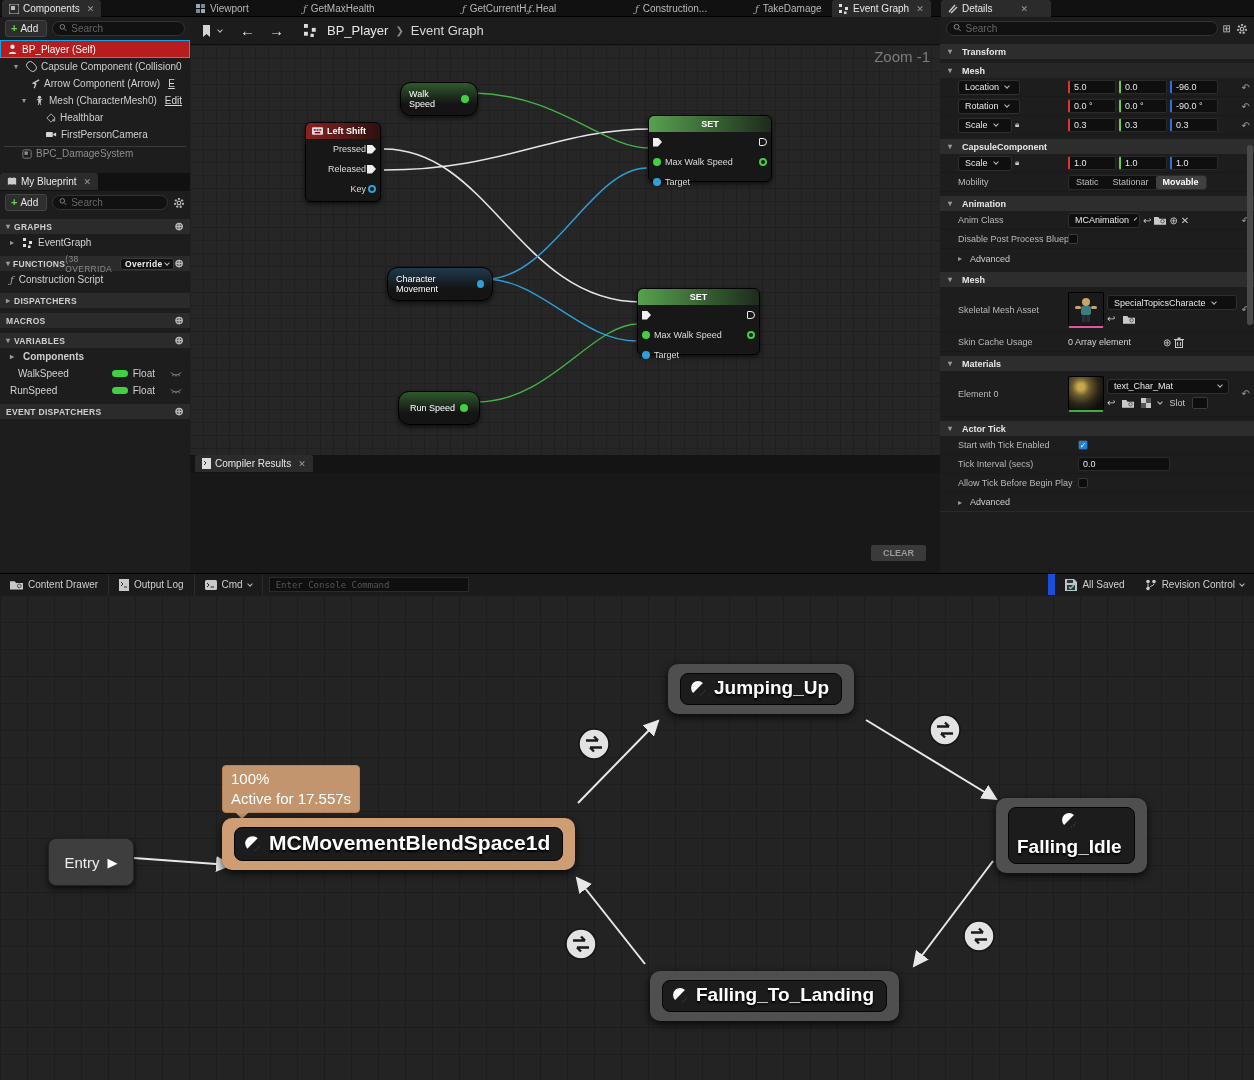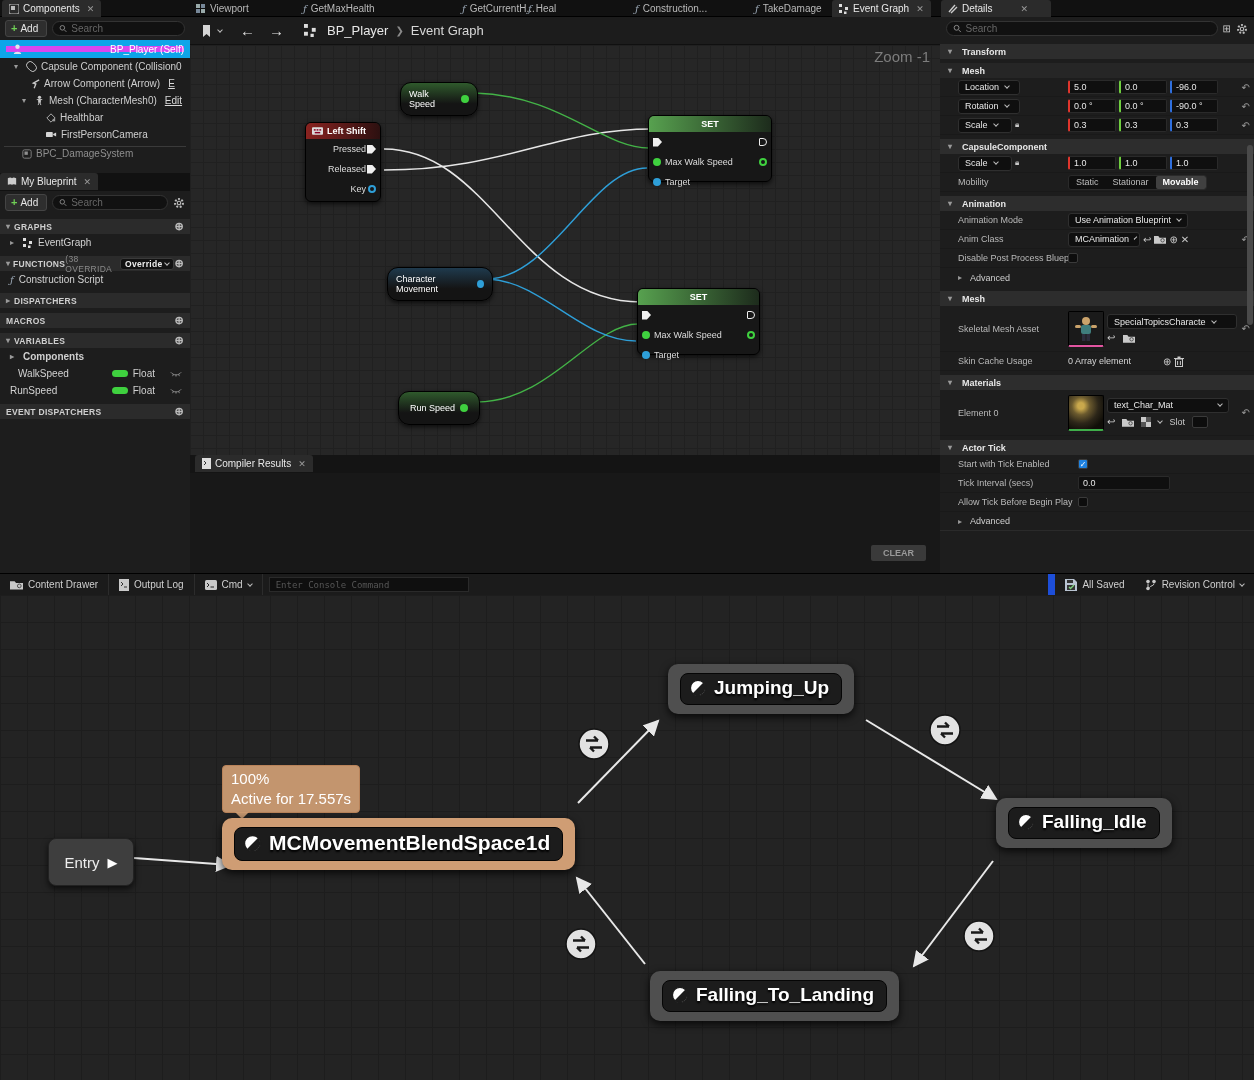--- a/index.html
+++ b/index.html
@@ -8,25 +8,25 @@
   .tabstrip { position:absolute; left:0; top:0; width:1254px; height:17px; background:#111; border-bottom:1px solid #000; }
   .ptab { position:absolute; top:0; height:17px; display:flex; align-items:center; gap:4px; padding:0 7px; background:#2b2b2b; border-radius:3px 3px 0 0; color:#e8e8e8; font-size:10px; }
   .ptab .x { color:#999; font-size:9px; margin-left:3px; }
   .ctab { position:absolute; top:0; height:17px; display:flex; align-items:center; gap:4px; color:#b9b9b9; font-size:10px; }
   .fico { font-style:italic; font-family:"DejaVu Serif",serif; color:#9aa7b5; font-size:10px; }
   
   .lpanel { position:absolute; left:0; width:190px; background:#1d1d1d; }
   .addrow { display:flex; align-items:center; gap:5px; padding:3px 5px; }
   .addbtn { display:flex; align-items:center; gap:3px; background:#2e2e2e; border:1px solid #444; border-radius:3px; color:#e6e6e6; font-size:10px; padding:1px 8px 2px 5px; }
   .addbtn .plus { color:#6fce55; font-weight:bold; font-size:11px; }
-  .srch { flex:1; display:flex; align-items:center; gap:4px; background:#111; border:1px solid #333; border-radius:8px; padding:1px 6px; }
+  .srch { flex:1; display:flex; gap:4px; background:#111; border:1px solid #333; border-radius:8px; padding:1px 6px; }
   .srch input { background:transparent; border:none; outline:none; color:#aaa; font-size:10px; width:100%; }
   .srch input::placeholder { color:#666; }
   .treerow { display:flex; align-items:center; gap:4px; height:17px; padding-left:6px; color:#cfcfcf; font-size:10px; white-space:nowrap; }
-  .treerow.sel { background:#d946ef; border:6px solid #0ea5e9; color:#fff;justify-content:space-between; }
+  .treerow.sel { background:#b91c1c; border:1px solid #0ea5e9; color:#fff; }
   .tri { color:#9a9a9a; font-size:8px; width:8px; display:inline-block; }
   .link { color:#d8d8d8; text-decoration:underline; margin-left:4px; }
   .sechead { display:flex; align-items:center; background:#2b2b2b; height:15px; padding:0 6px; color:#cfcfcf; font-size:8.5px; font-weight:bold; letter-spacing:.3px; margin-top:5px; }
   .sechead .sp { flex:1; }
   .pluscirc { color:#bbb; font-size:11px; }
   .mbrow { display:flex; align-items:center; gap:5px; height:17px; padding-left:10px; color:#d2d2d2; font-size:10px; }
   .typepill { width:16px; height:7px; border-radius:4px; background:#3fd13f; display:inline-block; }
   .ovchip { background:#111; border:1px solid #3a3a3a; border-radius:3px; color:#eee; font-size:8.5px; font-weight:bold; padding:0 4px; display:flex; gap:3px; align-items:center; }
   
   .gtoolbar { position:absolute; left:190px; top:17px; width:750px; height:28px; background:#1c1c1c; border-bottom:1px solid #101010; display:flex; align-items:center; color:#cfcfcf; }
@@ -541,29 +541,20 @@
       <div>Stationar</div>
       <div class="on">Movable</div>
     </div>
   </div>
 
   <div class="dsec">
       <span class="tri">▾</span>
       <span>Animation</span>
     </div>
   <div class="drow">
-    <div class="dlabel">Animation Mode</div>
-    <div class="dval">
-        <span class="drop">
-          <span>Use Animation Blueprint</span>
-          <span class="chev"></span>
-        </span>
-      </div>
-  </div>
-  <div class="drow">
     <div class="dlabel">Anim Class</div>
     <div class="dval">
       <span class="drop" style="width:72px;">
           <span>MCAnimation</span>
           <span class="chev"></span>
         </span>
       <span class="icn">↩</span>
       <svg width="12" height="10" viewBox="0 0 14 11">
           <path d="M0 2 h5 l1.5 2 H14 v7 H0 Z" fill="#c9c9c9"></path>
           <circle cx="10" cy="7" r="2" fill="none" stroke="#444"></circle>
@@ -806,21 +797,21 @@
       <svg width="18" height="18" viewBox="0 0 20 20">
           <circle cx="10" cy="10" r="8.5" fill="#fff"></circle>
           <path d="M4 16 A8.5 8.5 0 0 0 16 4 Z" fill="#1c1c1c"></path>
           <circle cx="10" cy="10" r="8.5" fill="none" stroke="#1c1c1c" stroke-width="1.6"></circle>
         </svg>
       <span>Jumping_Up</span>
     </div>
   </div>
 
   <div class="snode gray" style="left:996px; top:203px;">
-    <div class="inner" style="font-size:19px;">
+    <div class="inner" style="font-size:19px;flex-direction:column;">
       <svg width="18" height="18" viewBox="0 0 20 20">
           <circle cx="10" cy="10" r="8.5" fill="#fff"></circle>
           <path d="M4 16 A8.5 8.5 0 0 0 16 4 Z" fill="#1c1c1c"></path>
           <circle cx="10" cy="10" r="8.5" fill="none" stroke="#1c1c1c" stroke-width="1.6"></circle>
         </svg>
       <span>Falling_Idle</span>
     </div>
   </div>
 
   <div class="snode gray" style="left:650px; top:376px;">

